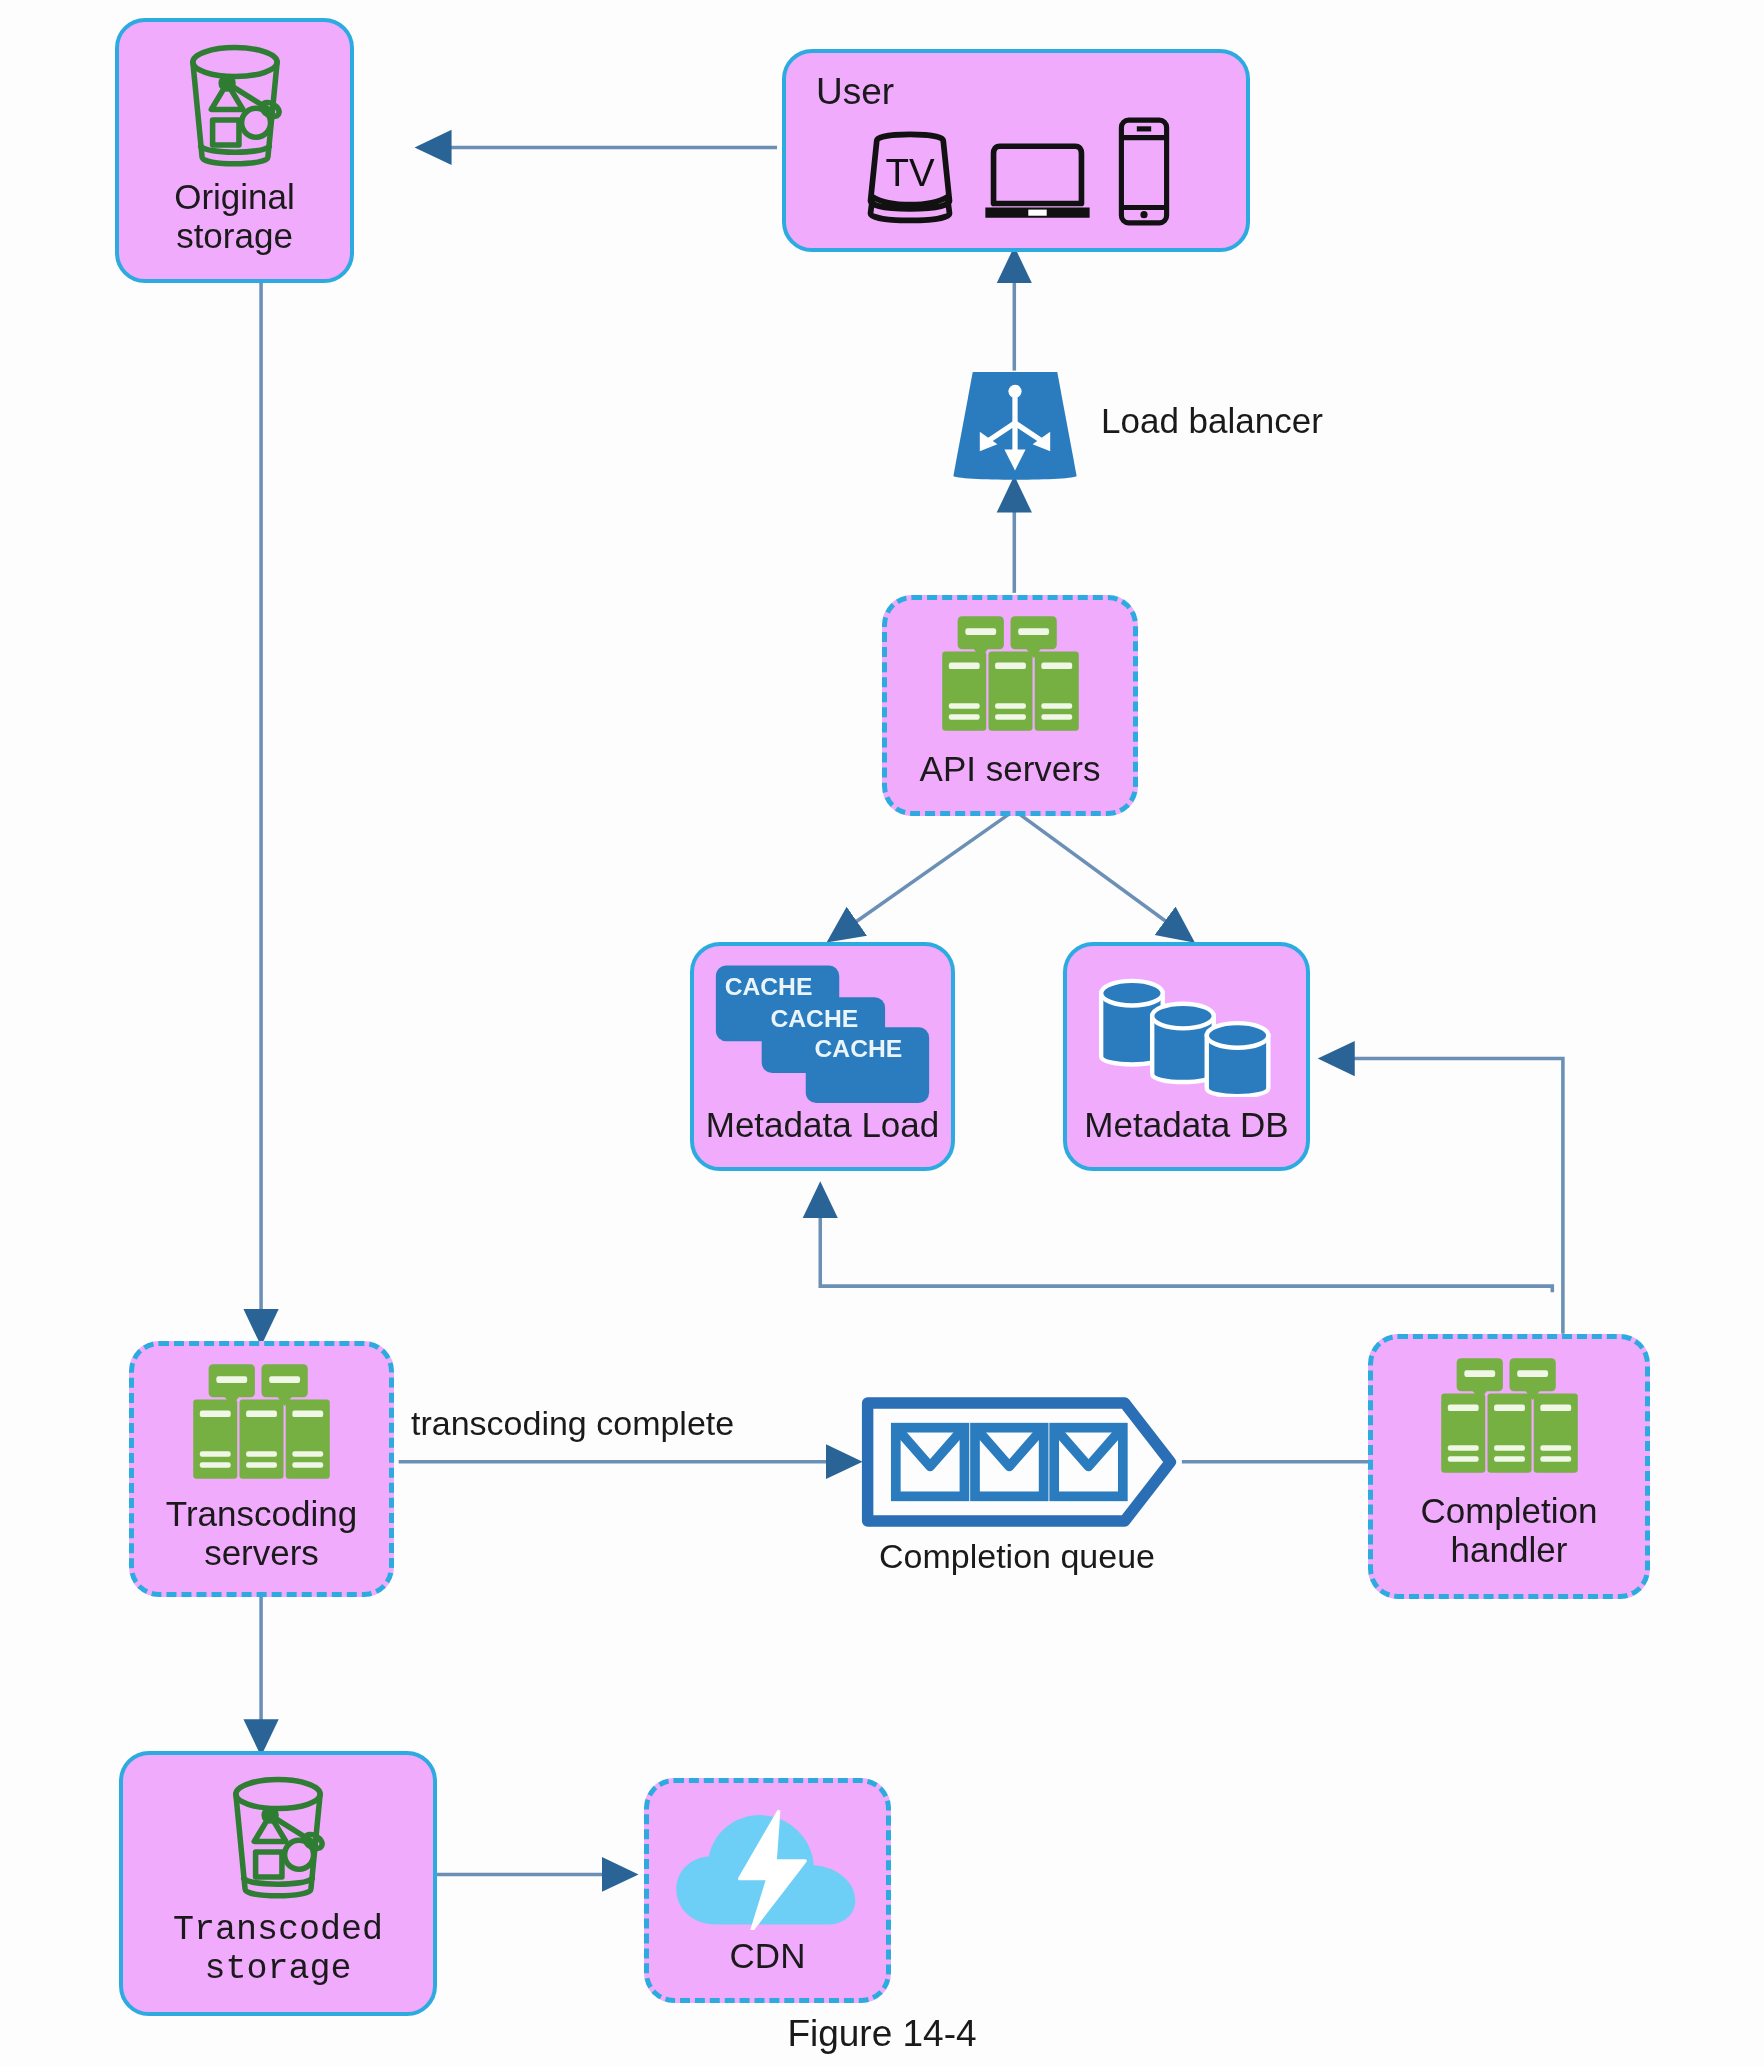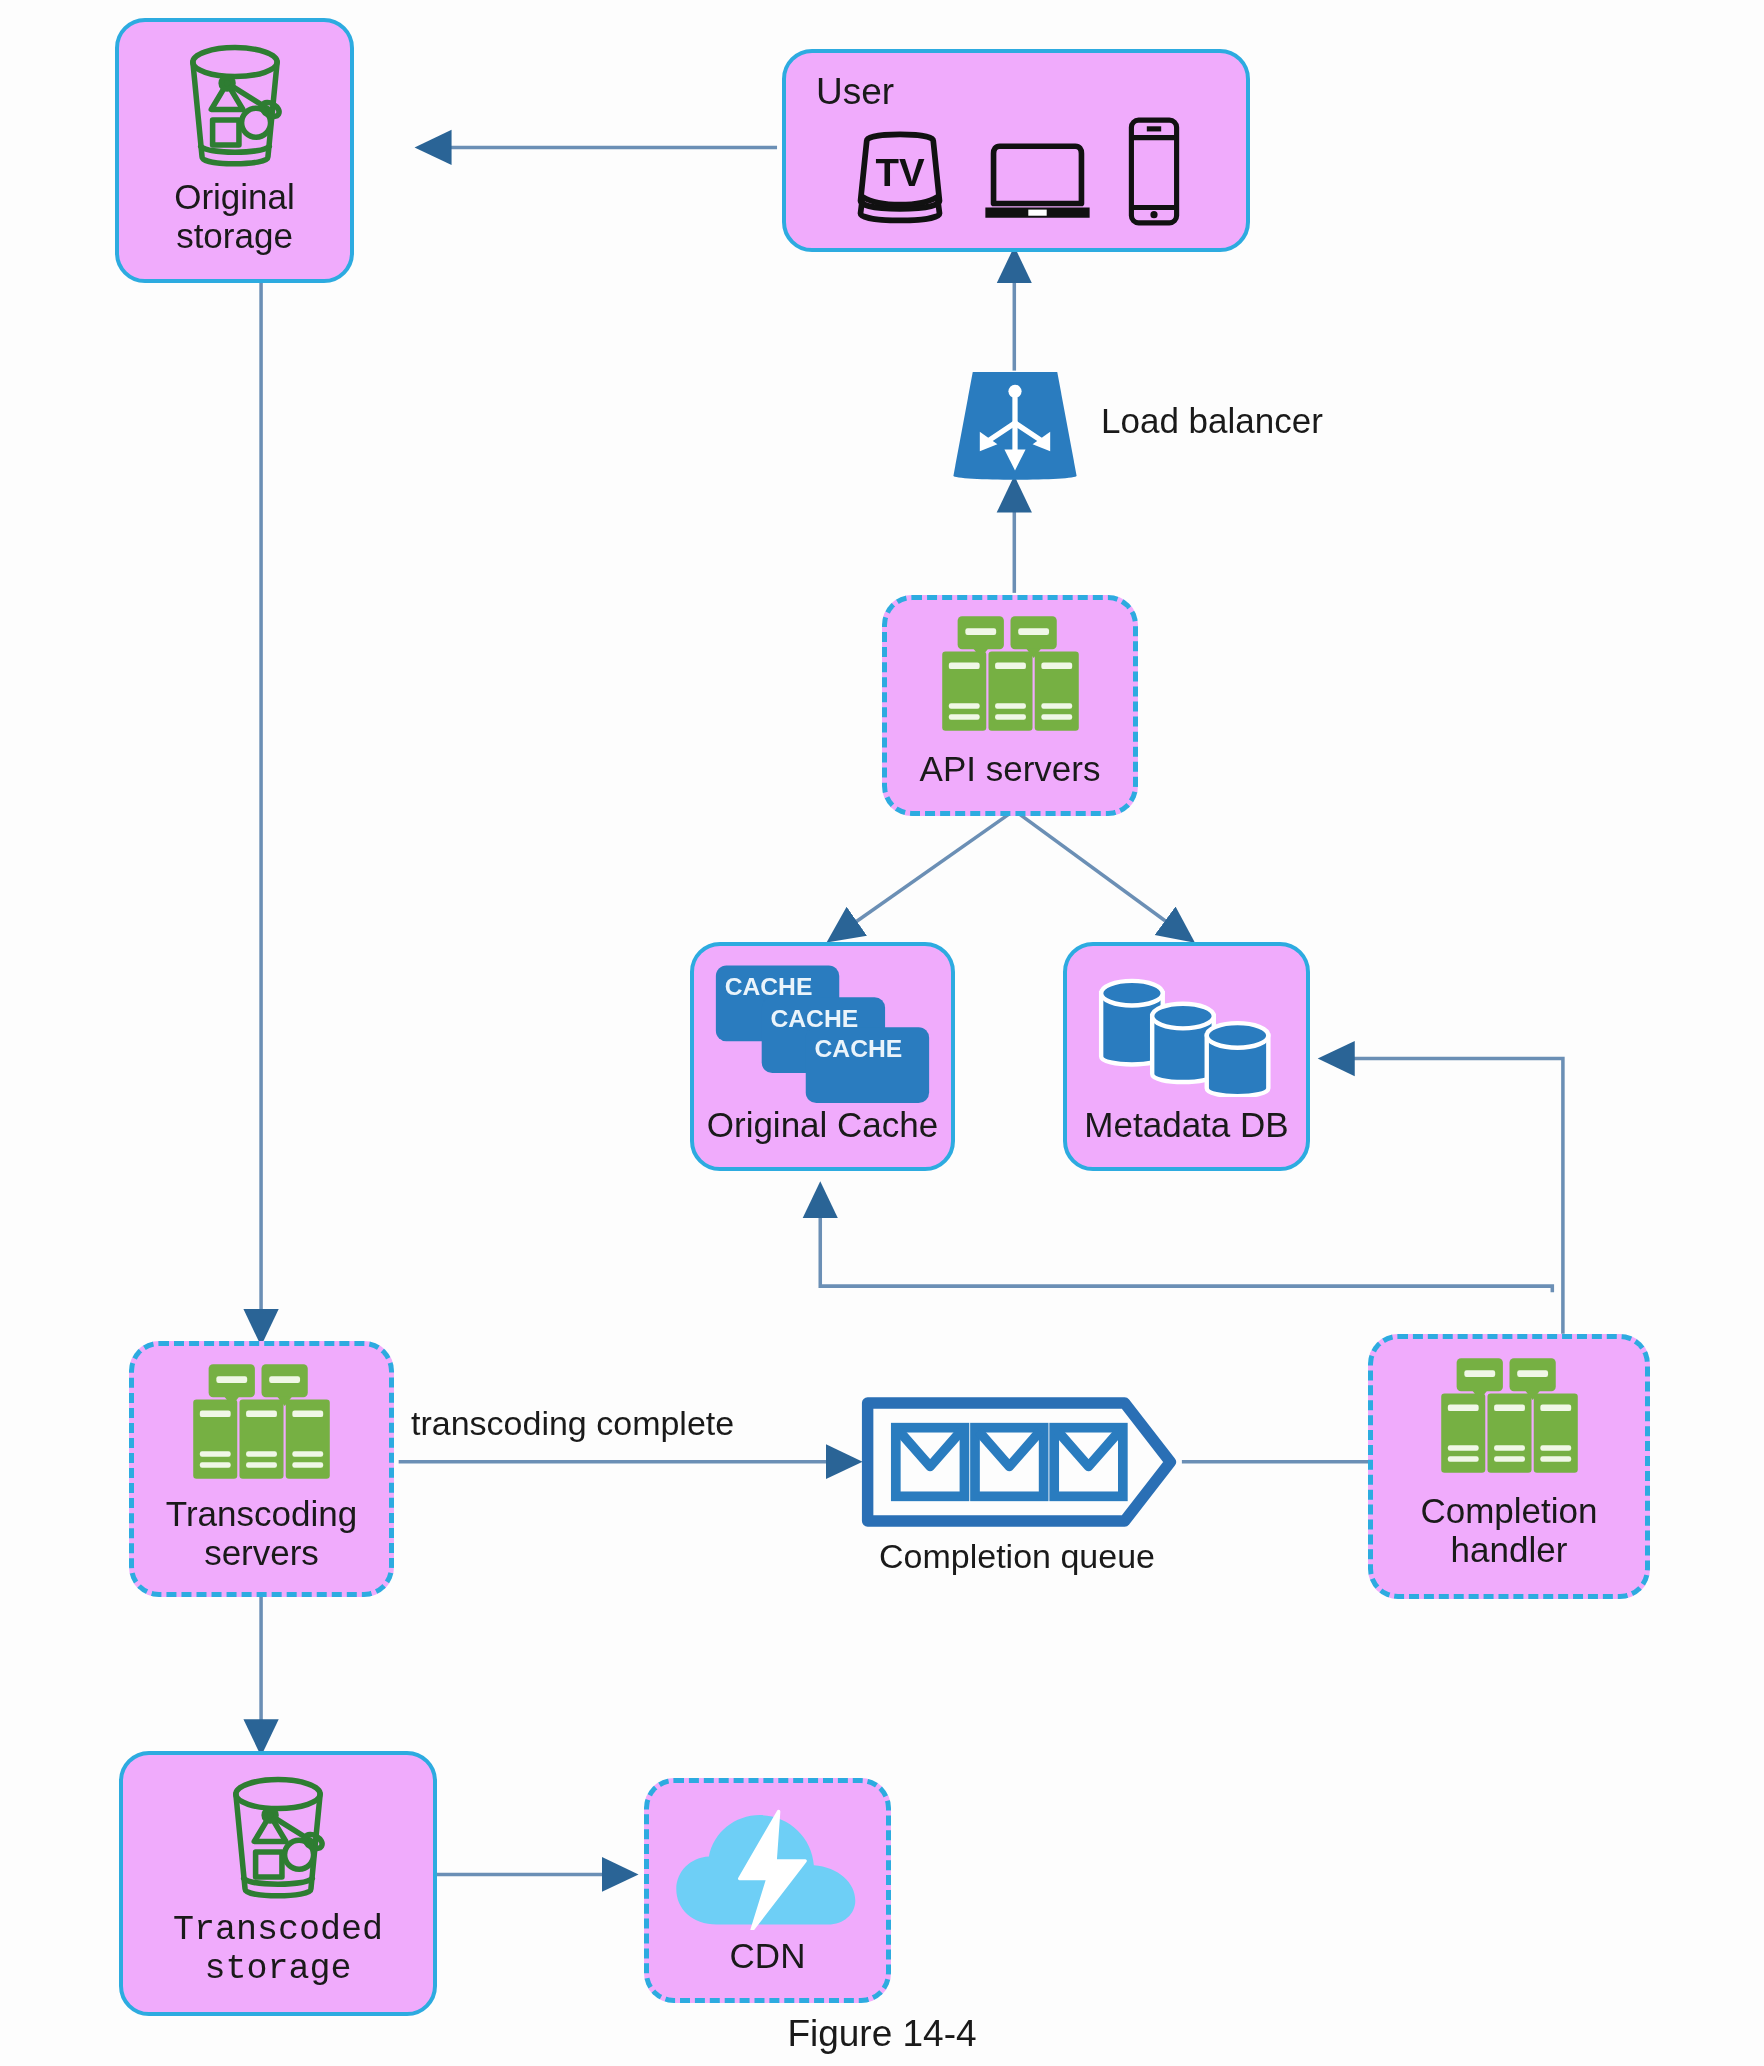--- a/index.html
+++ b/index.html
@@ -24,21 +24,21 @@
   }
   .nlabel.inbox { bottom: 23px; }
 
   .icon-wrap { position: absolute; left: 0; right: 0; display: flex; justify-content: center; align-items: center; }
 
   .free-label { position: absolute; color: #1a1a1a; font-size: 35px; white-space: nowrap; }
   .edge-label { position: absolute; color: #1a1a1a; font-size: 34px; white-space: nowrap; }
   .caption { position: absolute; left: 0; right: 0; text-align: center; color: #1a1a1a; font-size: 37px; }
 
   .user-title { position: absolute; left: 30px; top: 17.6px; font-size: 37px; color: #1a1a1a; }
-  .devices { position: absolute; left: 0; right: 0; top: 62px; display: flex; justify-content: center; align-items: flex-end; gap: 29px; font-weight: bold; }
+  .devices { position: absolute; left: 0; right: 0; top: 62px; display: flex; justify-content: center; align-items: flex-end; gap: 19px; }
 </style>
 </head>
 <body>
 
 <div id="stage">
 
   <svg class="edges" viewBox="0 0 2000 2342">
     <defs>
       <marker id="ah" markerWidth="11" markerHeight="11" refX="9" refY="5.5" orient="auto">
         <path d="M0,0.5 L10.5,5.5 L0,10.5 z" fill="#2a6496"></path>
@@ -183,21 +183,21 @@
           <rect x="56" y="40" width="140" height="86" rx="12"></rect>
           <rect x="106" y="74" width="140" height="86" rx="12"></rect>
         </g>
         <g fill="#eaf4fb" font-family="Liberation Sans, sans-serif" font-size="28" font-weight="bold">
           <text x="14" y="38">CACHE</text>
           <text x="66" y="74">CACHE</text>
           <text x="116" y="108">CACHE</text>
         </g>
       </svg>
     </div>
-    <div class="nlabel inbox">Original Cache</div>
+    <div class="nlabel inbox">Metadata Load</div>
   </div>
 
   <div class="node solid" style="left:1063px; top:942px; width:247px; height:229px;">
     <div class="icon-wrap" style="top:19.4px;">
       <svg width="185" height="132" viewBox="0 0 210 150">
         <g fill="#2a7cbf" stroke="#ffffff" stroke-width="5">
           <path d="M8,32 L8,104 C8,116 78,116 78,104 L78,32 z"></path>
           <ellipse cx="43" cy="32" rx="35" ry="14"></ellipse>
           <path d="M66,58 L66,124 C66,136 136,136 136,124 L136,58 z"></path>
           <ellipse cx="101" cy="58" rx="35" ry="14"></ellipse>

